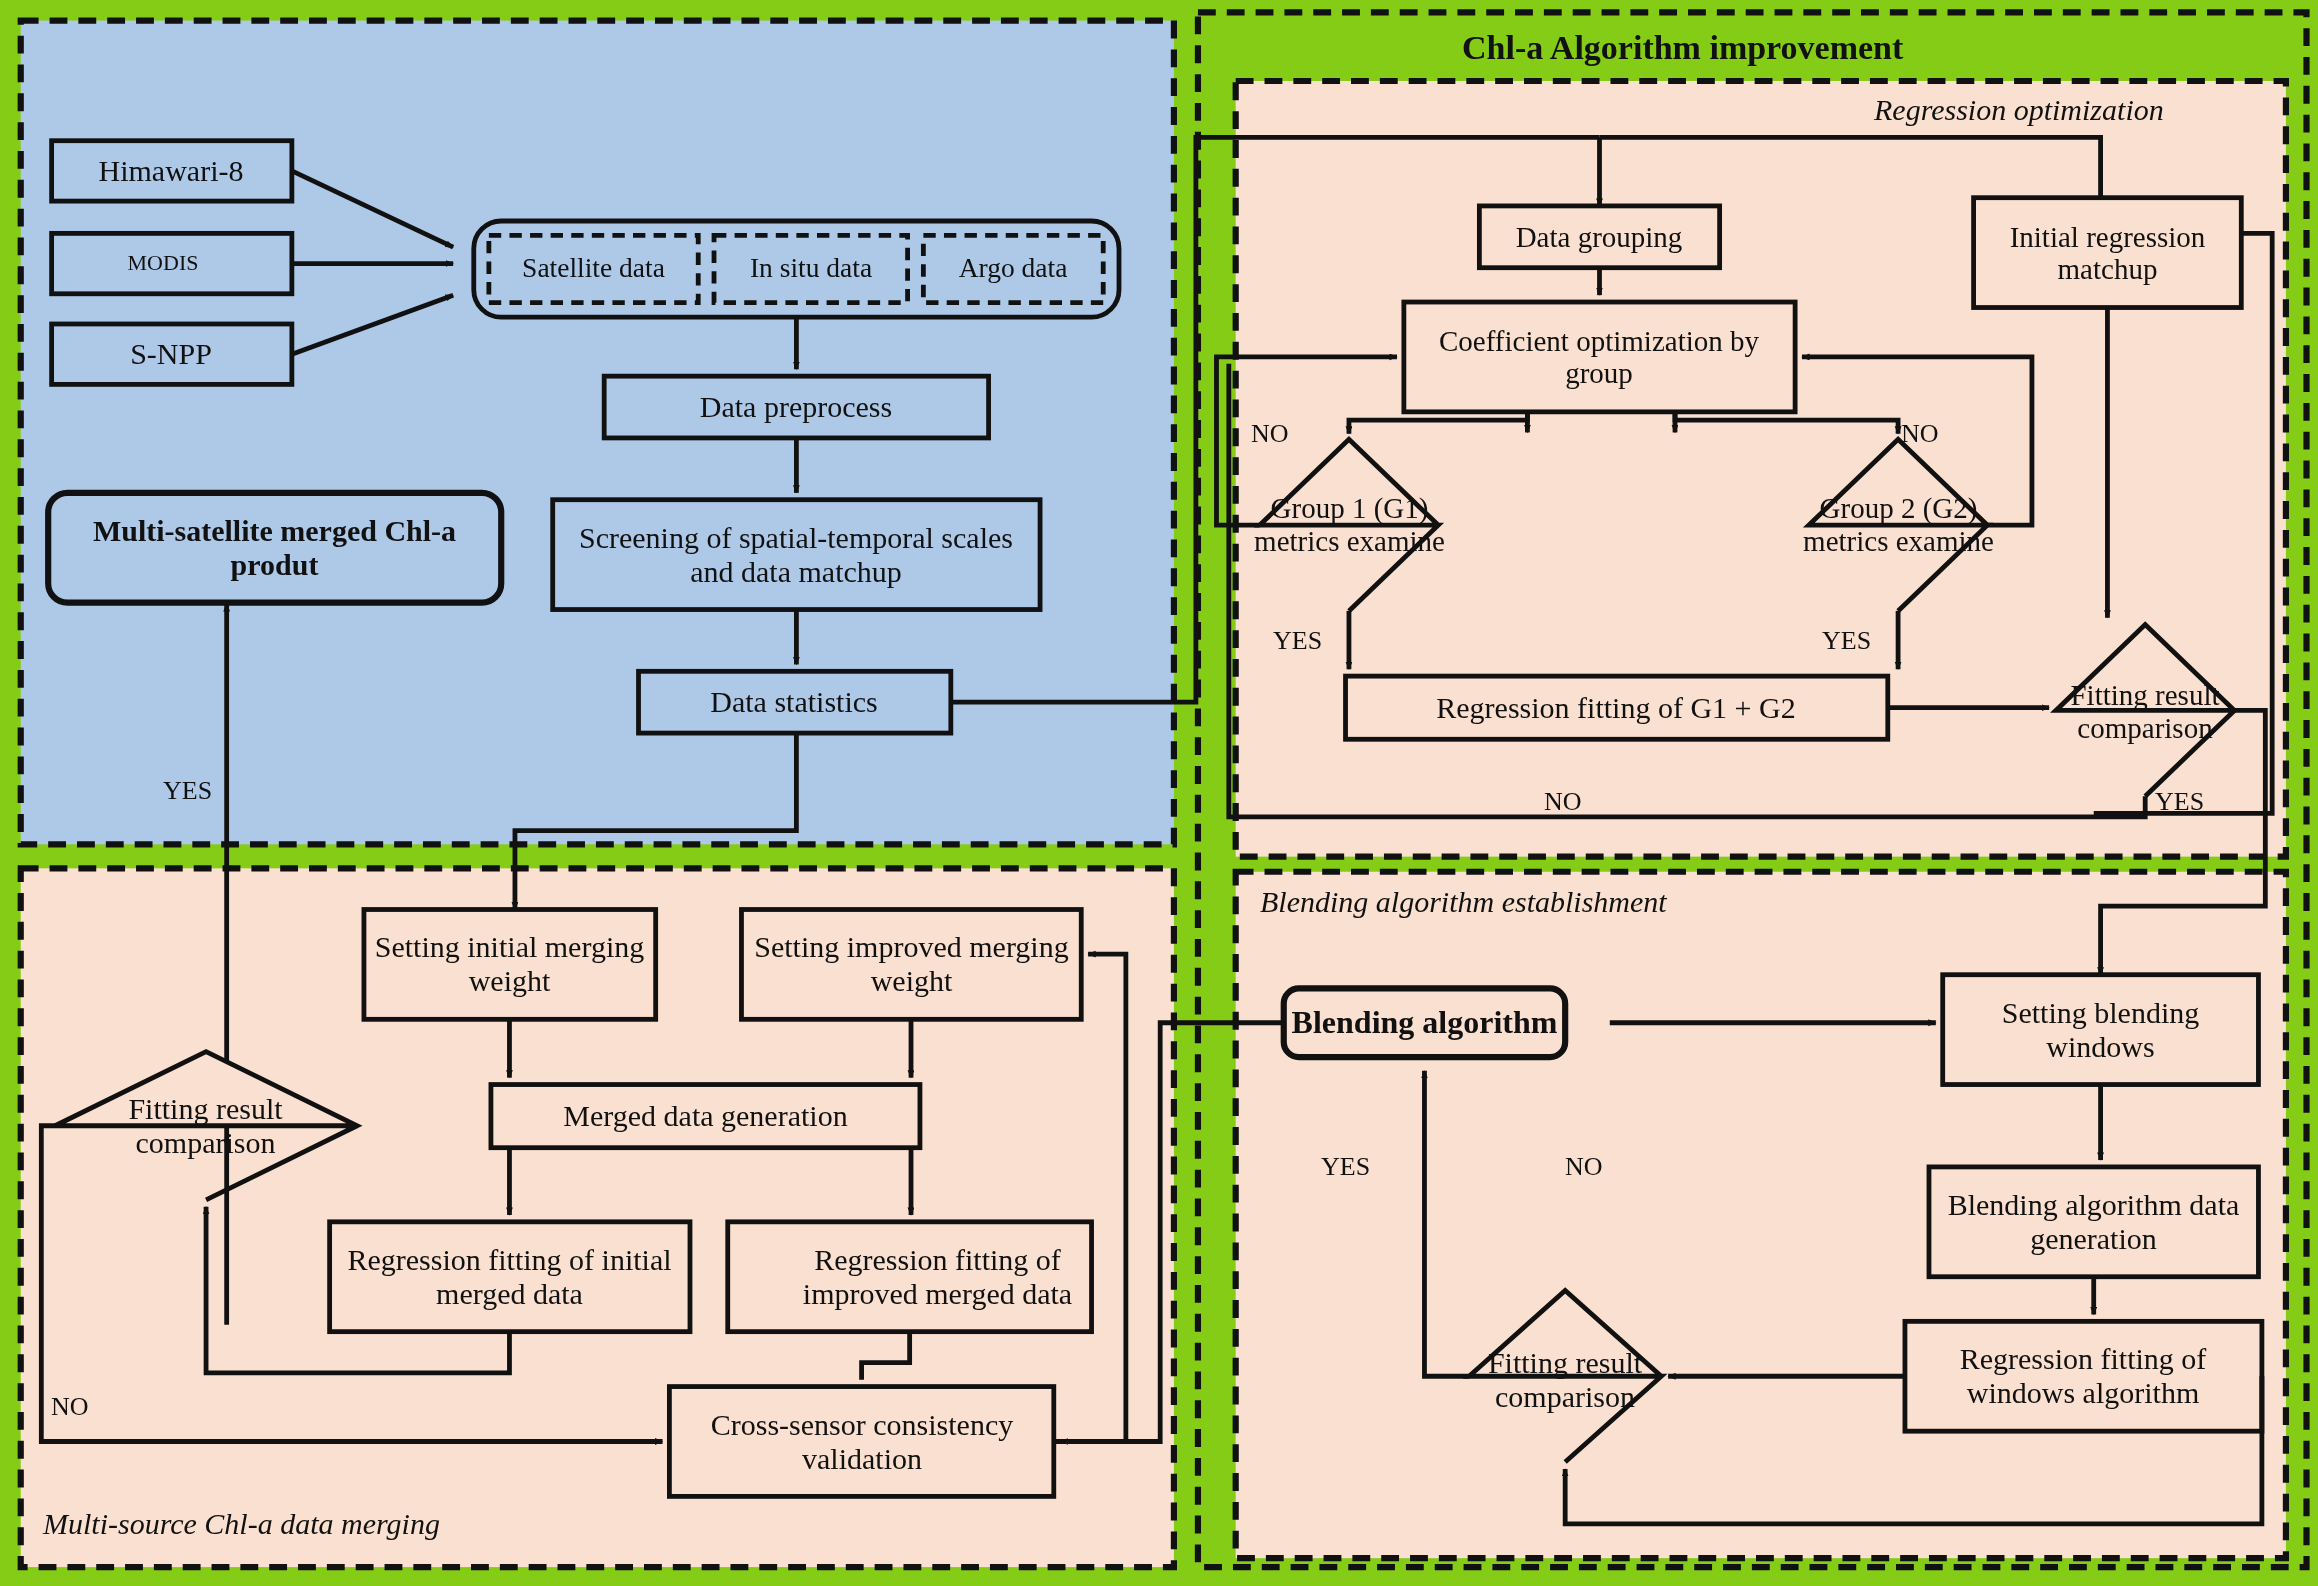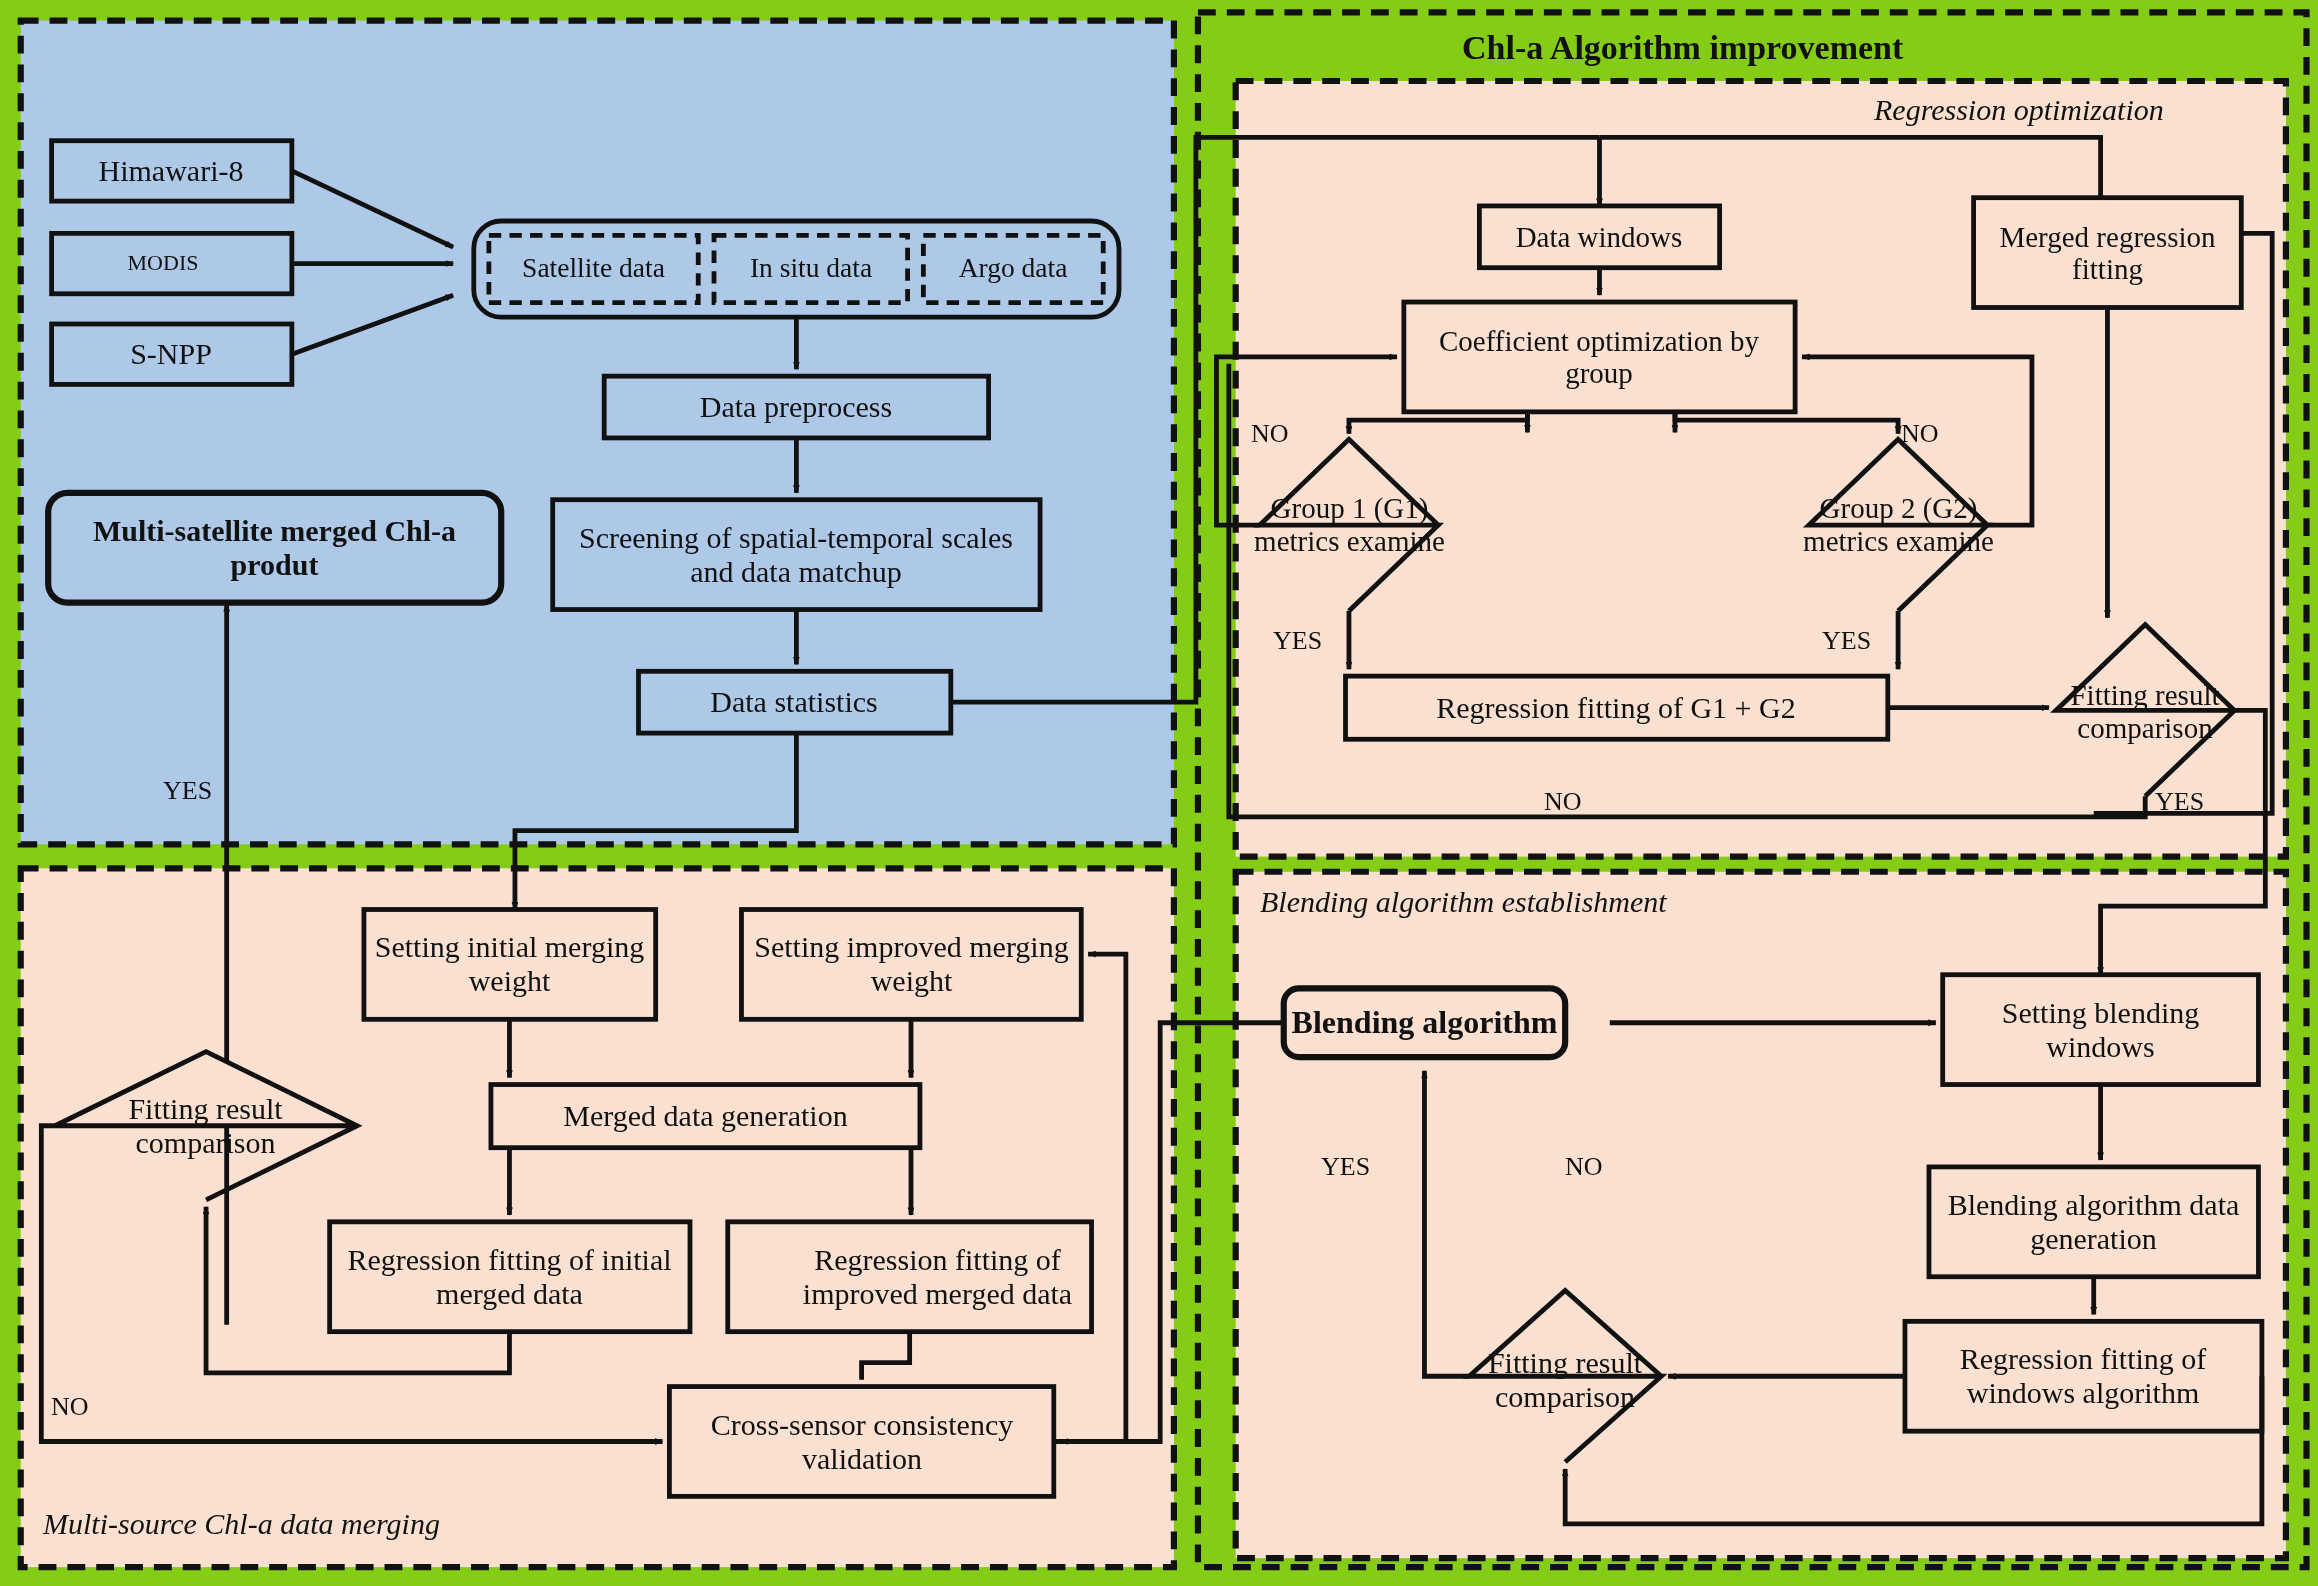--- a/index.html
+++ b/index.html
@@ -154,22 +154,22 @@
 
   <div class="lbl" style="left:489px;top:235px;width:209px;height:67px;font-size:27.5px;">Satellite data</div>
   <div class="lbl" style="left:714px;top:235px;width:194px;height:67px;font-size:27.5px;">In situ data</div>
   <div class="lbl" style="left:923px;top:235px;width:180px;height:67px;font-size:27.5px;">Argo data</div>
 
   <div class="lbl" style="left:604px;top:376px;width:384px;height:62px;font-size:30px;">Data preprocess</div>
   <div class="lbl" style="left:559px;top:500px;width:474px;height:110px;font-size:30px;padding:0 6.9px;">Screening of spatial-temporal scales and data matchup</div>
   <div class="lbl" style="left:638px;top:671px;width:312px;height:62px;font-size:30px;">Data statistics</div>
   <div class="lbl bold" style="left:55px;top:493px;width:439px;height:110px;font-size:30px;padding:0 8.2px;">Multi-satellite merged Chl-a produt</div>
 
-  <div class="lbl" style="left:1479px;top:206px;width:240px;height:62px;font-size:29px;">Data windows</div>
-  <div class="lbl" style="left:1977px;top:198px;width:261px;height:110px;font-size:29px;padding:0 5.5px;">Merged regression fitting</div>
+  <div class="lbl" style="left:1479px;top:206px;width:240px;height:62px;font-size:29px;">Data grouping</div>
+  <div class="lbl" style="left:1977px;top:198px;width:261px;height:110px;font-size:29px;padding:0 5.5px;">Initial regression matchup</div>
   <div class="lbl" style="left:1407px;top:302px;width:384px;height:110px;font-size:29px;padding:0 5.5px;">Coefficient optimization by group</div>
   <div class="lbl" style="left:1236px;top:480px;width:227px;height:89px;font-size:29px;">Group 1 (G1) metrics examine</div>
   <div class="lbl" style="left:1785px;top:480px;width:227px;height:89px;font-size:29px;">Group 2 (G2) metrics examine</div>
   <div class="lbl" style="left:1345px;top:676px;width:542px;height:63px;font-size:30px;">Regression fitting of G1 + G2</div>
   <div class="lbl" style="left:2042px;top:667px;width:206px;height:89px;font-size:29px;">Fitting result comparison</div>
 
   <div class="lbl" style="left:367px;top:909px;width:285px;height:110px;font-size:30px;padding:0 5.5px;">Setting initial merging weight</div>
   <div class="lbl" style="left:745px;top:909px;width:333px;height:110px;font-size:30px;padding:0 5.5px;">Setting improved merging weight</div>
   <div class="lbl" style="left:491px;top:1084px;width:429px;height:63px;font-size:30px;">Merged data generation</div>
   <div class="lbl" style="left:333px;top:1222px;width:353px;height:110px;font-size:30px;padding:0 5.5px;">Regression fitting of initial merged data</div>

